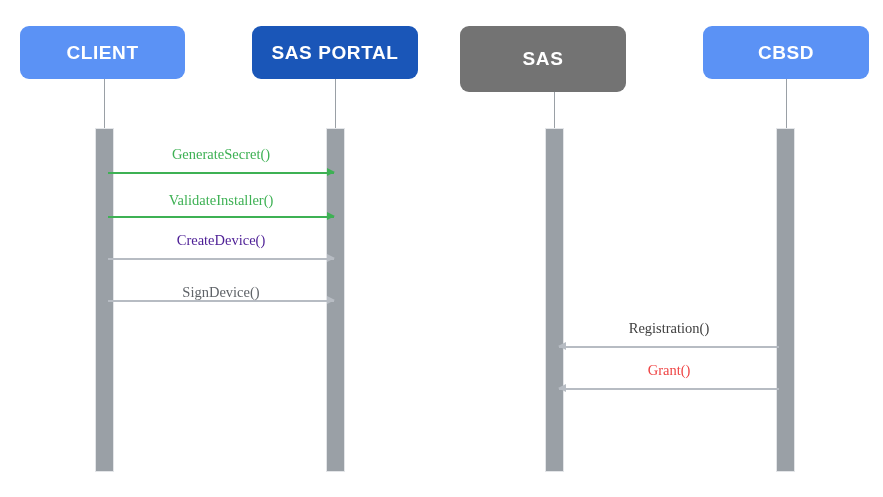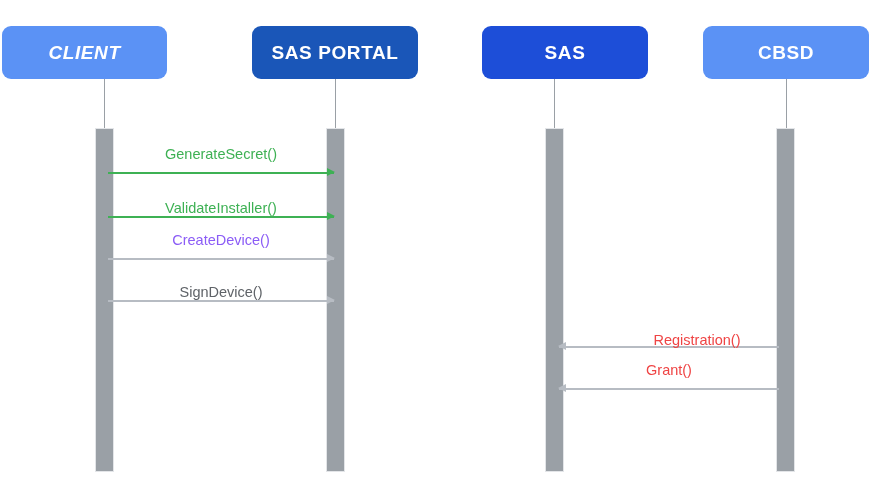--- a/index.html
+++ b/index.html
@@ -76,76 +76,77 @@
     left: -1px;
     border-right-width: 8px;
     border-right-style: solid;
   }
   .msg-label {
     position: absolute;
     text-align: center;
     font-size: 14.5px;
     white-space: nowrap;
     user-select: none;
+    font-family: Liberation Serif, serif;
   }
 </style>
 </head>
 <body>
 
 <div id="canvas">
 
   <div id="actors-layer">
       <div class="lifeline" style="left: 104px; background: rgb(154, 160, 166);"></div>
       <div class="activation" style="left: 95px; top: 128px; width: 19px; height: 344px; background: rgb(154, 160, 166); border-color: rgb(227, 229, 232);"></div>
-      <div class="actor-box" style="left: 2px; top: 26px; width: 165px; height: 53px; background: rgb(91, 146, 245); font-style: italic;">
+      <div class="actor-box" style="left: 20px; top: 26px; width: 165px; height: 53px; background: rgb(91, 146, 245);">
         <span>CLIENT</span>
       </div>
       <div class="lifeline" style="left: 335px; background: rgb(154, 160, 166);"></div>
       <div class="activation" style="left: 326px; top: 128px; width: 19px; height: 344px; background: rgb(154, 160, 166); border-color: rgb(227, 229, 232);"></div>
       <div class="actor-box" style="left: 252px; top: 26px; width: 166px; height: 53px; background: rgb(26, 86, 184);">
         <span>SAS PORTAL</span>
       </div>
       <div class="lifeline" style="left: 554px; background: rgb(154, 160, 166);"></div>
       <div class="activation" style="left: 545px; top: 128px; width: 19px; height: 344px; background: rgb(154, 160, 166); border-color: rgb(227, 229, 232);"></div>
-      <div class="actor-box" style="left: 482px; top: 26px; width: 166px; height: 53px; background: #1d4ed8;">
+      <div class="actor-box" style="left: 460px; top: 26px; width: 166px; height: 66px; background: #737373;">
         <span>SAS</span>
       </div>
       <div class="lifeline" style="left: 786px; background: rgb(154, 160, 166);"></div>
       <div class="activation" style="left: 776px; top: 128px; width: 19px; height: 344px; background: rgb(154, 160, 166); border-color: rgb(227, 229, 232);"></div>
       <div class="actor-box" style="left: 703px; top: 26px; width: 166px; height: 53px; background: rgb(91, 146, 245);">
         <span>CBSD</span>
       </div>
     </div>
 
   <div id="messages-layer">
       <div class="msg right" style="left: 108px; top: 172px; width: 226px;">
         <div class="line" style="background: rgb(62, 177, 84);"></div>
         <div class="head" style="border-left-color: rgb(62, 177, 84);"></div>
       </div>
       <div class="msg-label" style="left: 108px; top: 146px; width: 226px; color: rgb(62, 177, 84);">GenerateSecret()</div>
       <div class="msg right" style="left: 108px; top: 216px; width: 226px;">
         <div class="line" style="background: rgb(62, 177, 84);"></div>
         <div class="head" style="border-left-color: rgb(62, 177, 84);"></div>
       </div>
-      <div class="msg-label" style="left: 108px; top: 200px; width: 226px; color: rgb(62, 177, 84);">ValidateInstaller()</div>
+      <div class="msg-label" style="left: 108px; top: 192px; width: 226px; color: rgb(62, 177, 84);">ValidateInstaller()</div>
       <div class="msg right" style="left: 108px; top: 258px; width: 226px;">
         <div class="line" style="background: rgb(183, 188, 195);"></div>
         <div class="head" style="border-left-color: rgb(183, 188, 195);"></div>
       </div>
-      <div class="msg-label" style="left: 108px; top: 232px; width: 226px; color: #8b5cf6;">CreateDevice()</div>
+      <div class="msg-label" style="left: 108px; top: 232px; width: 226px; color: #4c1d95;">CreateDevice()</div>
       <div class="msg right" style="left: 108px; top: 300px; width: 226px;">
         <div class="line" style="background: rgb(183, 188, 195);"></div>
         <div class="head" style="border-left-color: rgb(183, 188, 195);"></div>
       </div>
       <div class="msg-label" style="left: 108px; top: 284px; width: 226px; color: rgb(95, 99, 104);">SignDevice()</div>
       <div class="msg left" style="left: 559px; top: 346px; width: 220px;">
         <div class="line" style="background: rgb(183, 188, 195);"></div>
         <div class="head" style="border-right-color: rgb(183, 188, 195);"></div>
       </div>
-      <div class="msg-label" style="left: 587px; top: 320px; width: 220px; color: #ef4444; margin-top: 12px;">Registration()</div>
+      <div class="msg-label" style="left: 559px; top: 320px; width: 220px; color: #404040;">Registration()</div>
       <div class="msg left" style="left: 559px; top: 388px; width: 220px;">
         <div class="line" style="background: rgb(183, 188, 195);"></div>
         <div class="head" style="border-right-color: rgb(183, 188, 195);"></div>
       </div>
       <div class="msg-label" style="left: 559px; top: 362px; width: 220px; color: #ef4444;">Grant()</div>
     </div>
 
 </div>
 
 </body></html>

